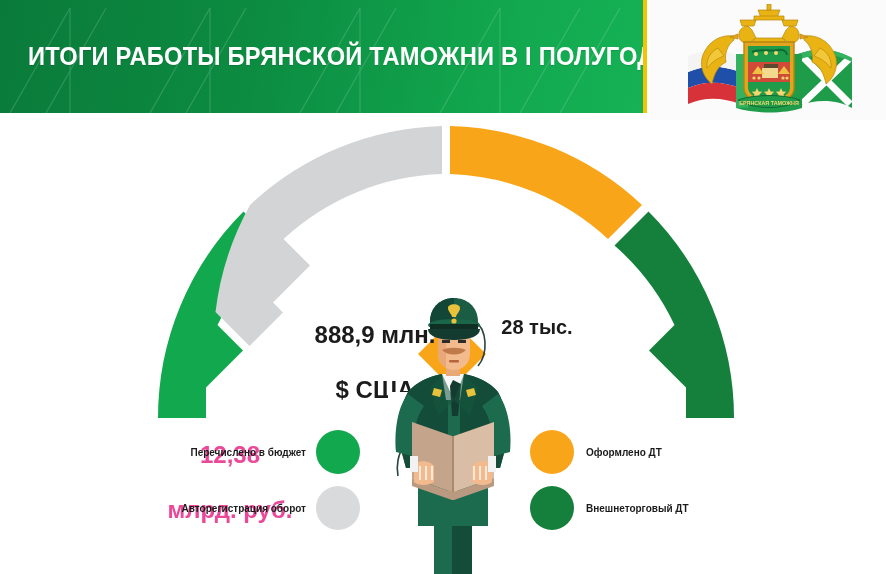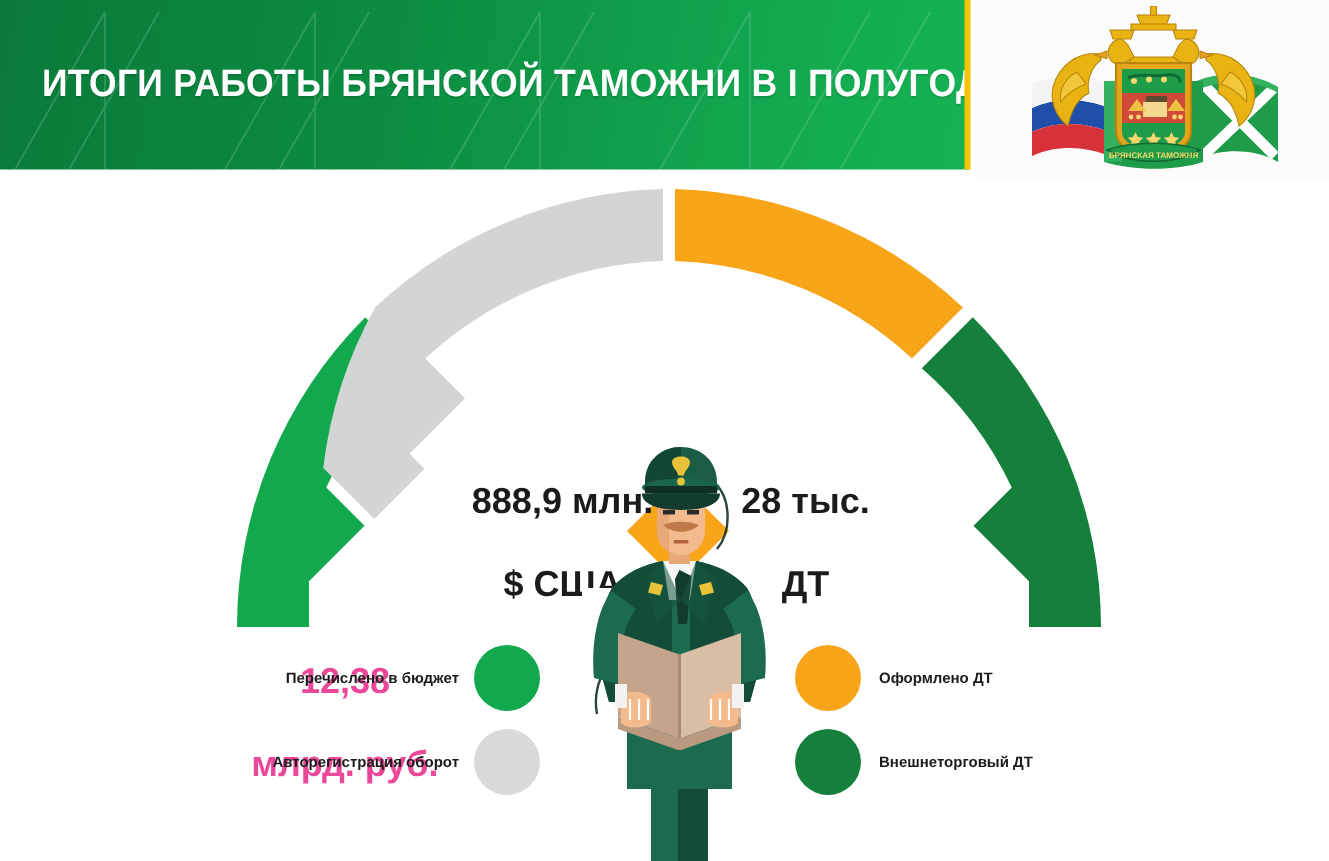--- a/index.html
+++ b/index.html
@@ -103,21 +103,21 @@
   .seg-label.l-budget {
     left: 150px; top: 300px; width: 160px;
     color: #ec4899; font-size: 24px;
   }
   .seg-label.l-turnover {
     left: 285px; top: 180px; width: 180px;
     color: #1b1b1b; font-size: 24px;
   }
   .seg-label.l-declarations {
     left: 462px; top: 180px; width: 150px;
-    color: #1b1b1b; font-size: 24px;
+    color: #1b1b1b; font-size: 20px;
   }
   .seg-label.l-autoreg {
     left: 598px; top: 300px; width: 160px;
     color: #ffffff; font-size: 24px;
   }
 
   
   .officer {
     position: absolute;
     left: 368px;
@@ -313,21 +313,20 @@
       <div>млрд. руб.</div>
     </div>
 
     <div class="seg-label l-turnover">
       <div>888,9 млн.</div>
       <div>$ США</div>
     </div>
 
     <div class="seg-label l-declarations">
       <div>28 тыс.</div>
-      <div>ДТ</div>
     </div>
 
     <div class="seg-label l-autoreg">
       <div>20,7</div>
       <div>тыс. ДТ</div>
     </div>
   </div>
 
   <svg class="officer" viewBox="0 0 164 278">
 

